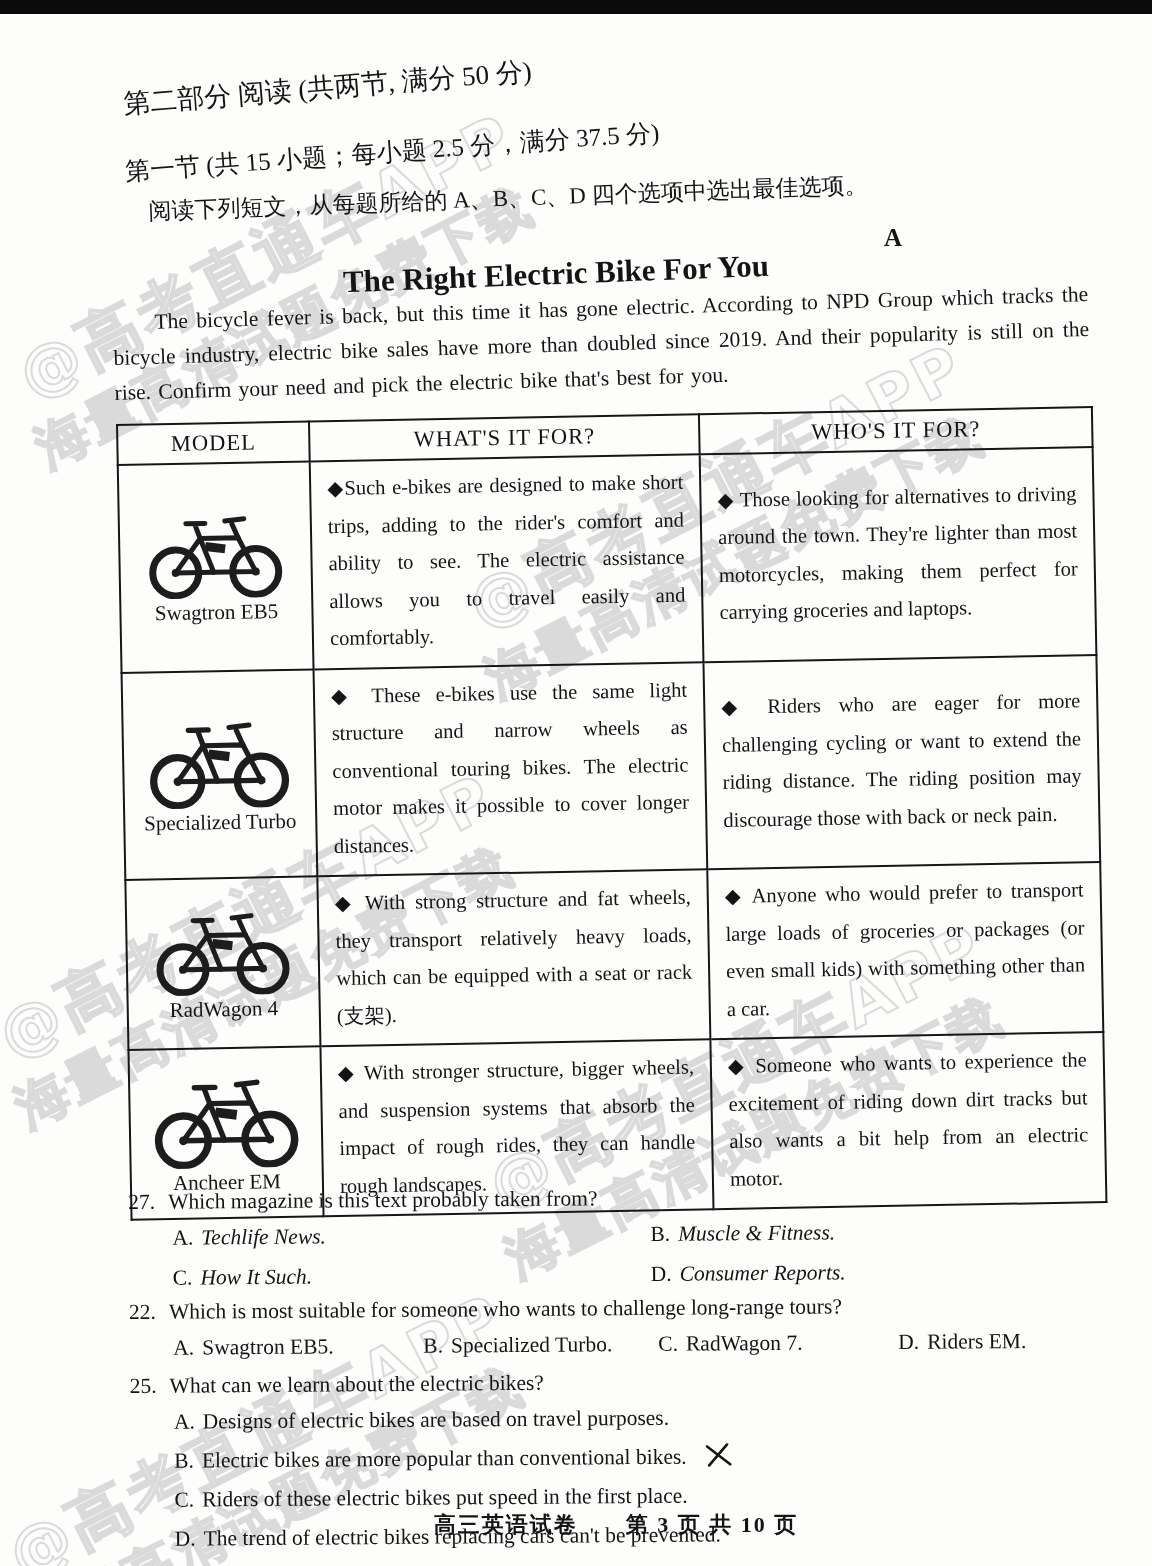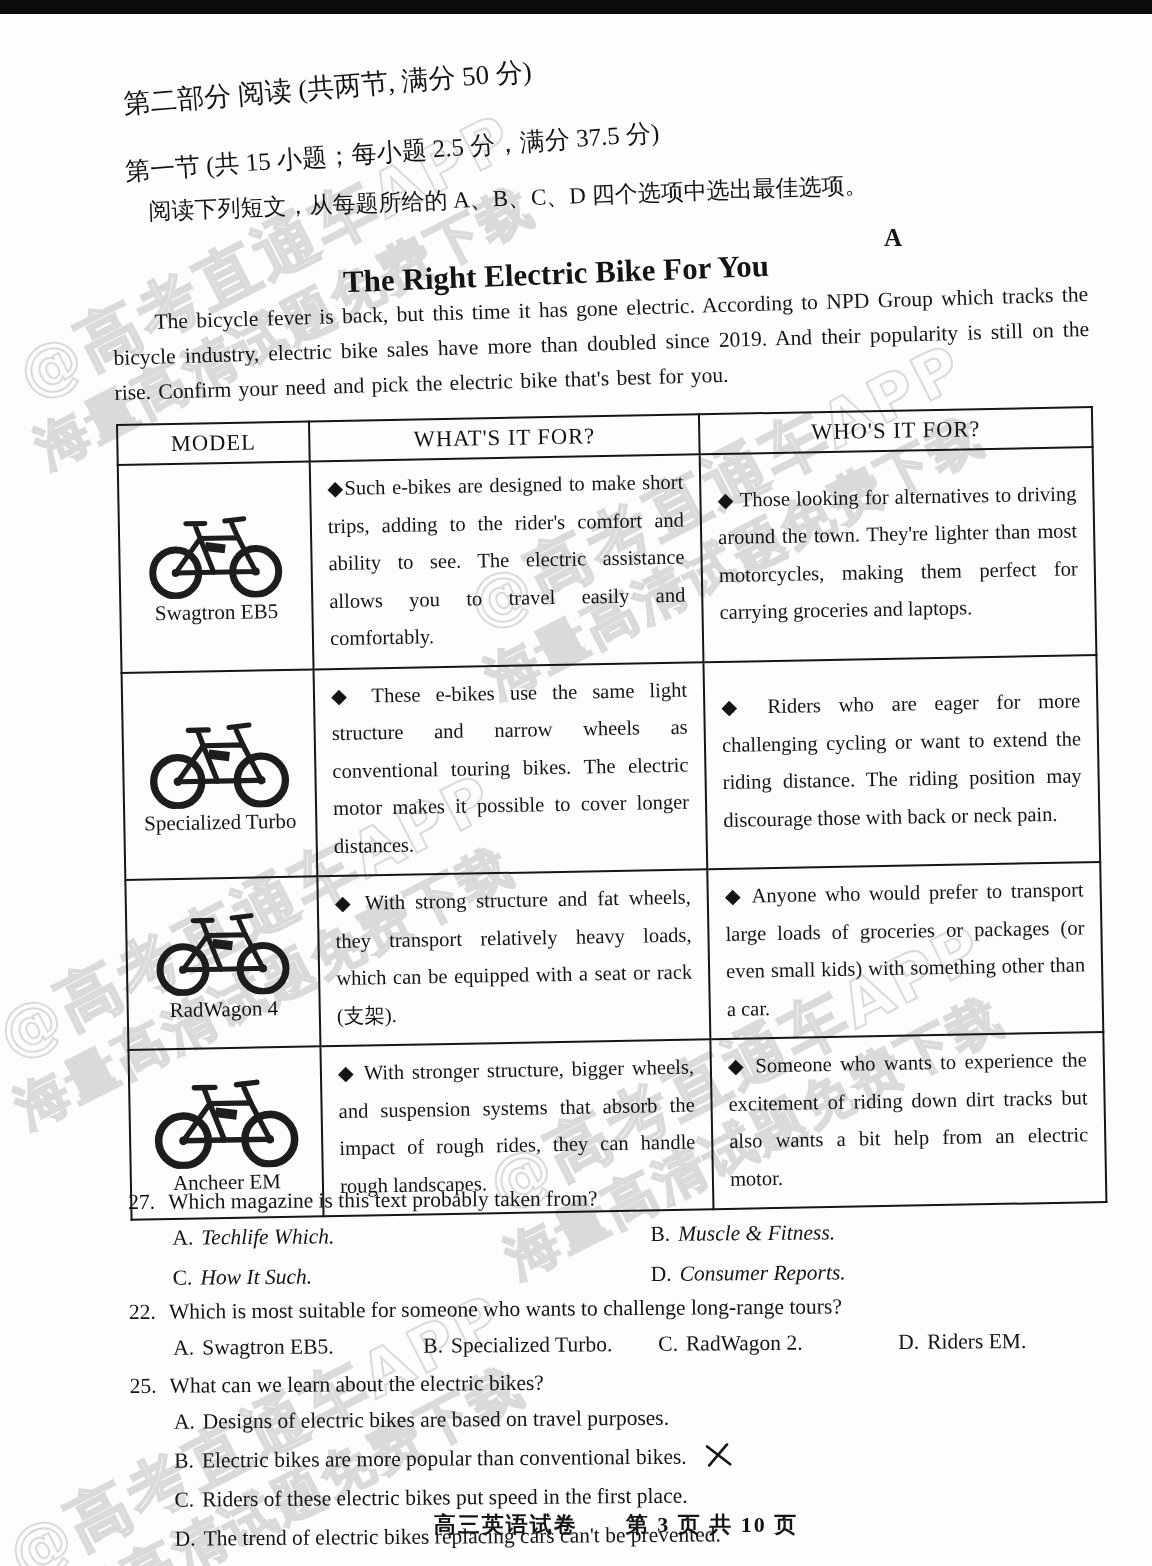--- a/index.html
+++ b/index.html
@@ -215,33 +215,33 @@
       </tr>
     </tbody>
       </table>
 
     <div class="questions">
 
       <div class="q-line">
         <span class="q-num">27.</span><span>Which magazine is this text probably taken from?</span>
       </div>
       <div class="opt-grid-2col">
-        <div class="opt"><span class="opt-label">A.</span><span class="italic">Techlife Which.</span></div>
+        <div class="opt"><span class="opt-label">A.</span><span class="italic">Techlife News.</span></div>
         <div class="opt"><span class="opt-label">B.</span><span class="italic">Muscle &amp; Fitness.</span></div>
         <div class="opt"><span class="opt-label">C.</span><span class="italic">How It Such.</span></div>
         <div class="opt"><span class="opt-label">D.</span><span class="italic">Consumer Reports.</span></div>
       </div>
 
       <div class="q-line">
         <span class="q-num">22.</span><span>Which is most suitable for someone who wants to challenge long-range tours?</span>
       </div>
       <div class="opt-row-4col">
         <div class="opt"><span class="opt-label">A.</span><span>Swagtron EB5.</span></div>
         <div class="opt"><span class="opt-label">B.</span><span>Specialized Turbo.</span></div>
-        <div class="opt"><span class="opt-label">C.</span><span>RadWagon 2.</span></div>
+        <div class="opt"><span class="opt-label">C.</span><span>RadWagon 7.</span></div>
         <div class="opt"><span class="opt-label">D.</span><span>Riders EM.</span></div>
       </div>
 
       <div class="q-line">
         <span class="q-num">25.</span><span>What can we learn about the electric bikes?</span>
       </div>
       <div class="opt-stack">
         <div class="opt"><span class="opt-label">A.</span><span>Designs of electric bikes are based on travel purposes.</span></div>
         <div class="opt"><span class="opt-label">B.</span><span>Electric bikes are more popular than conventional bikes.</span><svg class="x-mark" width="30" height="24" viewBox="0 0 30 24">
               <path d="M4 3 L27 21 M24 1 L6 22" stroke="#161616" stroke-width="2.6" fill="none" stroke-linecap="round"></path>

